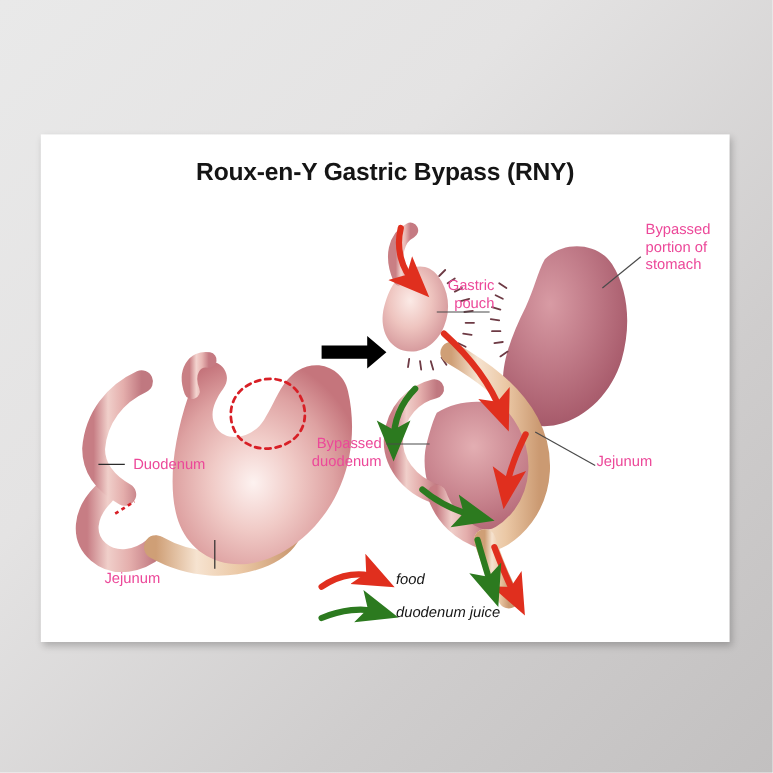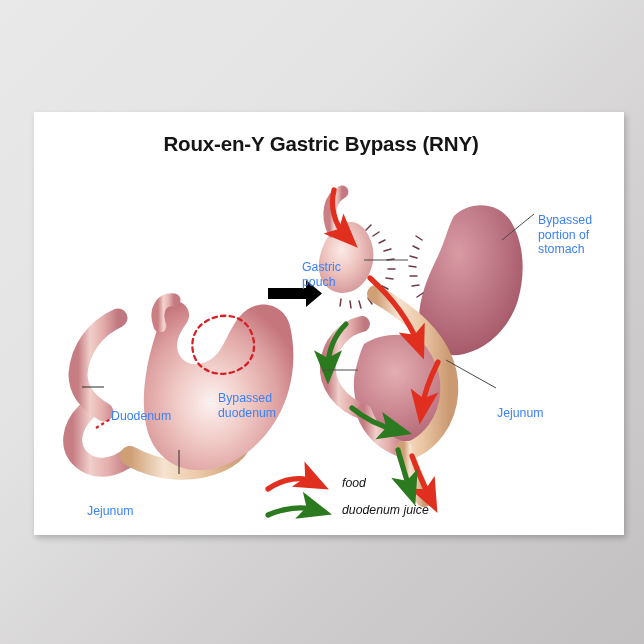--- a/index.html
+++ b/index.html
@@ -21,21 +21,20 @@
 
   
   #poster {
     position: absolute;
     left: 34px;
     top: 112px;
     width: 574px;
     height: 423px;
     background: #ffffff;
     box-shadow: 2px 3px 6px rgba(0,0,0,0.22);
-    padding-left: 16px;
   }
 
   
   #title {
     position: absolute;
     left: 0;
     top: 20px;
     width: 574px;
     text-align: center;
     font-size: 20.5px;
@@ -50,35 +49,33 @@
     left: 0;
     top: 0;
     width: 574px;
     height: 423px;
   }
 
   
   .label {
     position: absolute;
     font-size: 12.3px;
-    color: #3b82f6;
+    color: #ec4899;
     line-height: 14.5px;
     white-space: pre-line;
-    margin-top: 29px;
-  }
-  .label.right  { text-align: left; }
+  }
+  .label.right  { text-align: right; }
   .label.left   { text-align: left; }
 
   .legend-text {
     position: absolute;
     font-size: 12.3px;
     font-style: italic;
     color: #141414;
     white-space: nowrap;
-    margin-left: 12px;
   }
 </style>
 </head>
 <body>
 
 <div id="stage">
 
   <div id="poster">
 
     <div id="title">Roux-en-Y Gastric Bypass (RNY)</div>

